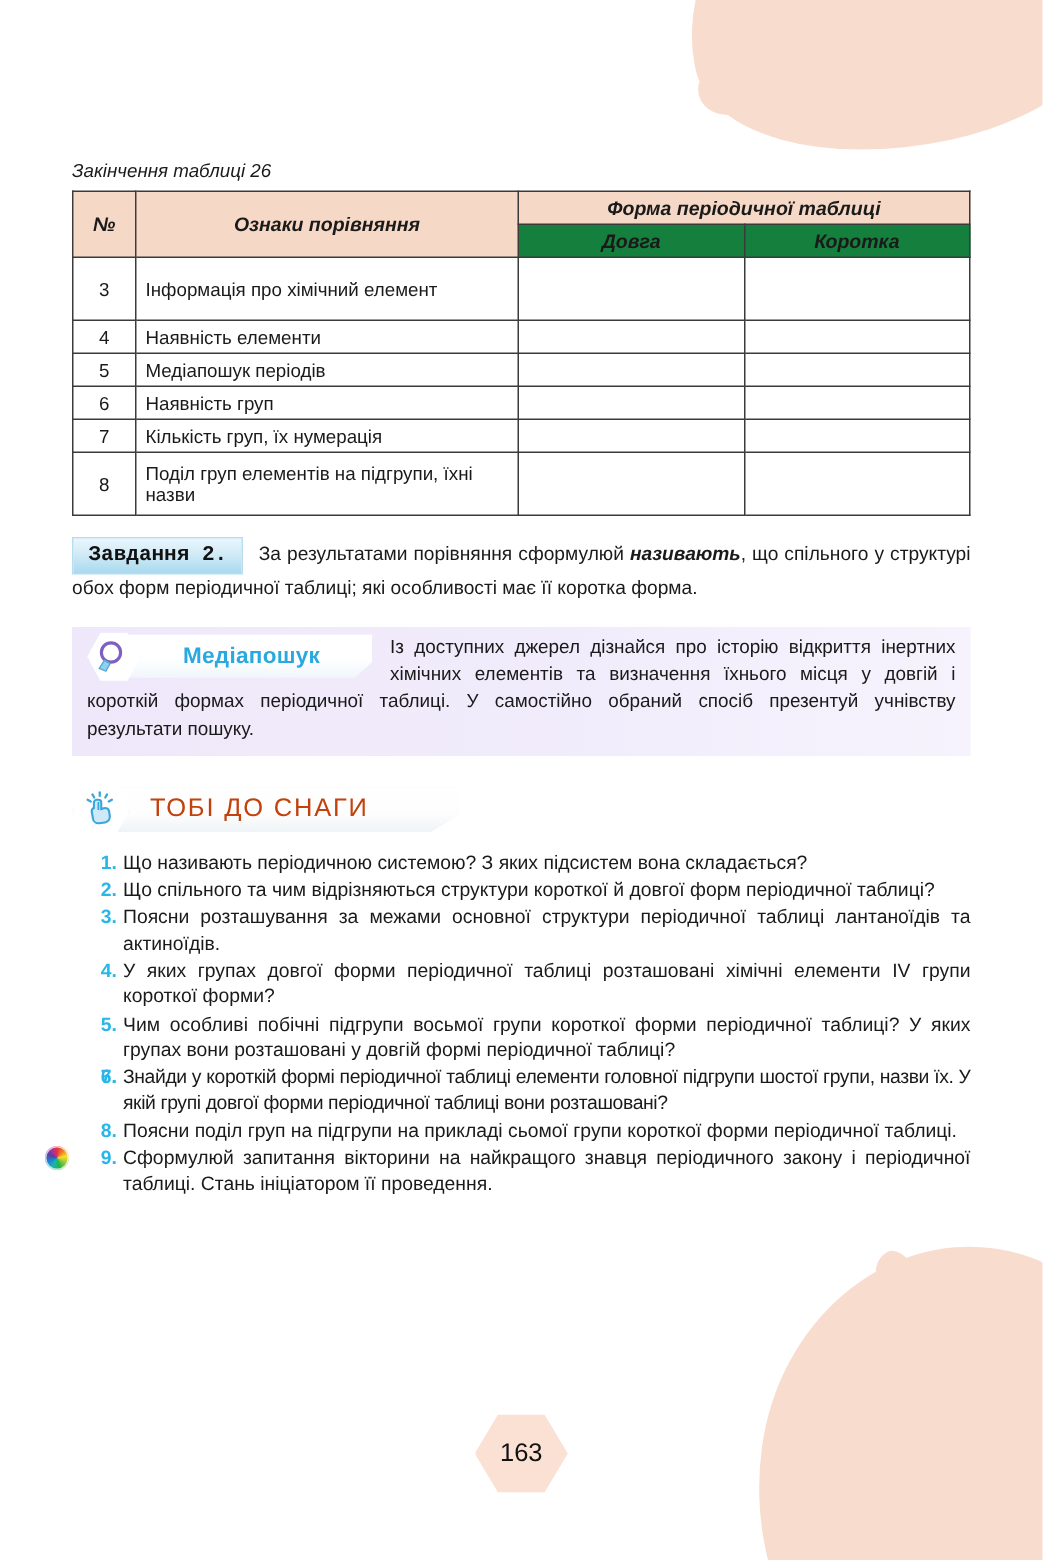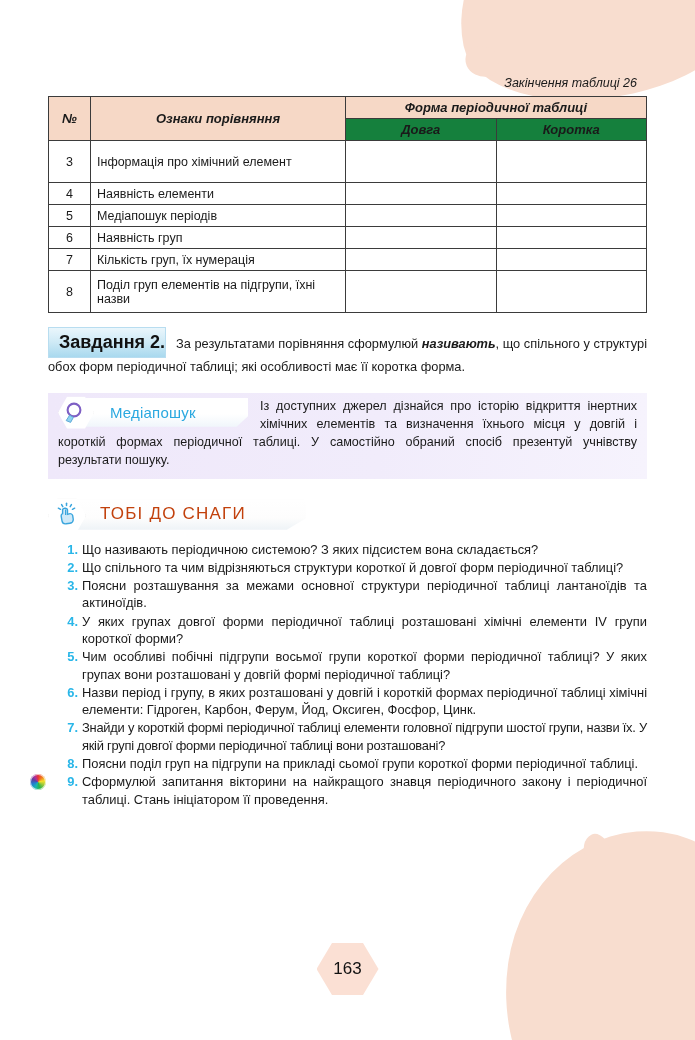--- a/index.html
+++ b/index.html
@@ -37,25 +37,25 @@
     bottom: 172px; right: 85px;
     width: 26px; height: 34px;
     border-radius: 60% 40% 45% 55% / 55% 45% 55% 45%;
     transform: rotate(-28deg);
   }
 
   .page { position:relative; z-index:2; padding: 0 48px; }
 
   
   .table-caption {
-    text-align: right;
     font-style: italic;
     font-size: 12.5px;
     color: #1a1a1a;
     padding: 76px 10px 6px 0;
+    margin-top: 31px;
   }
 
   
   table.cmp {
     width: 100%;
     border-collapse: collapse;
     table-layout: fixed;
     font-size: 12.5px;
   }
   table.cmp td, table.cmp th {
@@ -79,25 +79,26 @@
   tr.r-tall td { height: 42px; }
   tr.r-norm td { height: 22px; }
 
   
   .task-block { margin-top: 14px; font-size: 12.8px; line-height: 1.45; text-align: justify; }
   .task-badge {
     display:inline-block;
     background: linear-gradient(180deg, #eaf6fc 0%, #cfeaf6 48%, #a9d9ee 100%);
     border: 1px solid #b8ddf0;
     font-weight: bold;
-    font-size: 18px;
-    padding: 1px 0 2px 10px;
+    font-size: 14px;
+    padding: 1px 10px 2px 10px;
     margin-right: 10px;
     color:#111;
     vertical-align: baseline;
+    font-family: Liberation Mono, monospace;
   }
   .task-block b { font-style: italic; }
 
   
   .media-block {
     margin-top: 16px;
     background: linear-gradient(90deg, #efe8fa 0%, #f1ecfb 55%, #f6f3fd 100%);
     padding: 4px 10px 9px 10px;
     font-size: 12.6px;
     line-height: 1.45;
@@ -121,24 +122,24 @@
   .media-tag .hex {
     position:absolute; left:0; top:-2px;
     width: 36px; height: 34px;
     background:#ffffff;
     clip-path: polygon(25% 3%, 75% 3%, 100% 50%, 75% 97%, 25% 97%, 0 50%);
     box-shadow: 0 1px 2px rgba(0,0,0,.18);
     z-index: 2;
   }
   .media-tag .hex svg { position:absolute; left:6px; top:5px; }
   .media-tag .label {
-    position:absolute; left: 52px; top: 4px;
+    position:absolute; left: 64px; top: 4px;
     font-size: 15px;
     color:#2aa8e0;
-    font-weight: normal;
+    font-weight: bold;
     letter-spacing: .2px;
     z-index:3;
   }
 
   
   .snaga {
     margin-top: 20px;
     height: 34px;
     position: relative;
   }
@@ -305,21 +306,21 @@
     </div>
     <div class="title">ТОБІ ДО СНАГИ</div>
   </div>
 
   <ol class="qlist">
       <li><span class="num" style="color: rgb(41, 182, 232);">1.</span><span>Що називають періодичною системою? З яких підсистем вона складається?</span></li>
       <li><span class="num" style="color: rgb(41, 182, 232);">2.</span><span>Що спільного та чим відрізняються структури короткої й довгої форм періодичної таблиці?</span></li>
       <li><span class="num" style="color: rgb(41, 182, 232);">3.</span><span>Поясни розташування за межами основної структури періодичної таблиці лантаноїдів та актиноїдів.</span></li>
       <li><span class="num" style="color: rgb(41, 182, 232);">4.</span><span>У яких групах довгої форми періодичної таблиці розташовані хімічні елементи IV групи короткої форми?</span></li>
       <li><span class="num" style="color: rgb(41, 182, 232);">5.</span><span>Чим особливі побічні підгрупи восьмої групи короткої форми періодичної таблиці? У яких групах вони розташовані у довгій формі періодичної таблиці?</span></li>
-      <li><span class="num" style="color: rgb(41, 182, 232);">6.</span><span>Назви період і групу, в яких розташовані у довгій і короткій формах періодичної таблиці хімічні елементи: Гідроген, Карбон, Ферум, Йод, Оксиген, Фосфор, Цинк.</span></li>
+      <li><span class="num" style="color: rgb(41, 182, 232);">6.</span></li>
       <li><span class="num" style="color: rgb(41, 182, 232);">7.</span><span class="q-tight">Знайди у короткій формі періодичної таблиці елементи головної підгрупи шостої групи, назви їх. У якій групі довгої форми періодичної таблиці вони розташовані?</span></li>
       <li><span class="num" style="color: rgb(41, 182, 232);">8.</span><span>Поясни поділ груп на підгрупи на прикладі сьомої групи короткої форми періодичної таблиці.</span></li>
       <li class="has-icon"><span class="wheel"></span><span class="num" style="color: rgb(41, 182, 232);">9.</span><span>Сформулюй запитання вікторини на найкращого знавця періодичного закону і періодичної таблиці. Стань ініціатором її проведення.</span></li>
     </ol>
 
 </div>
 
 <div class="pagenum">163</div>
 
 </body></html>

